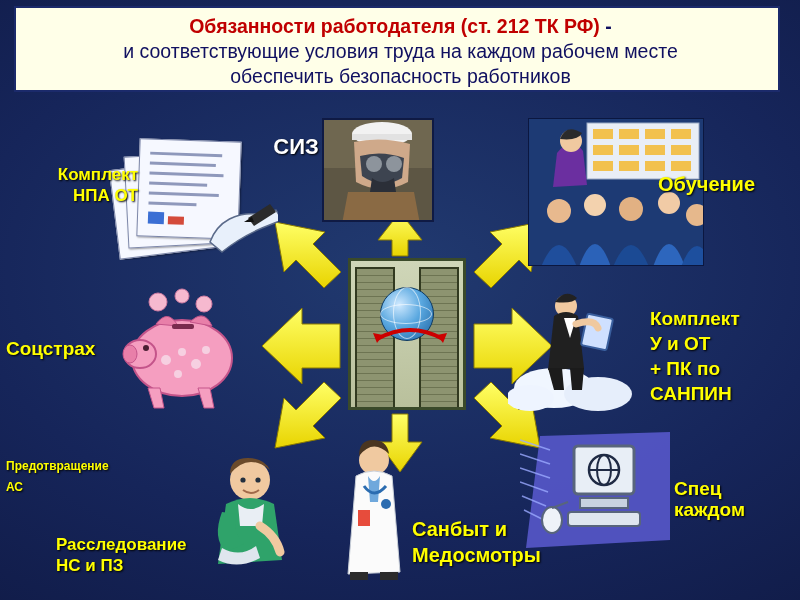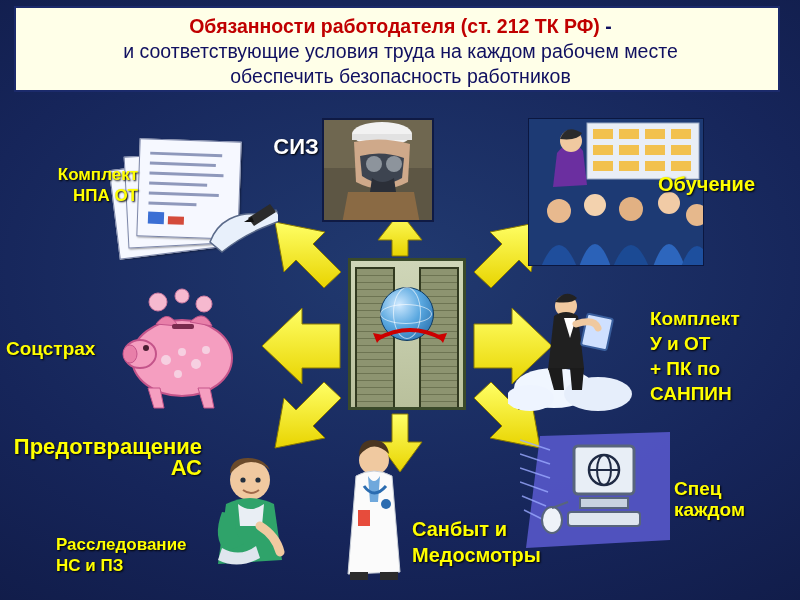--- a/index.html
+++ b/index.html
@@ -401,21 +401,21 @@
 
   <div class="label" style="left:6px; top:338px; width:124px; text-align:left; font-size:19px;">Соцстрах</div>
 
   <div class="label" style="left:658px; top:174px; width:136px; text-align:left; font-size:20px;">Обучение</div>
 
   <div class="label" style="left:650px; top:306px; width:146px; text-align:left; font-size:19px; line-height:25px;">Комплект
 У и ОТ
 + ПК по
 САНПИН</div>
 
-  <div class="label" style="left:6px; top:436px; width:196px; text-align:right; font-size:22px;">Предотвращение
+  <div class="label" style="left:6px; top:456px; width:196px; text-align:left; font-size:12px;">Предотвращение
 АС</div>
 
   <div class="label" style="left:18px; top:534px; width:180px; text-align:left; font-size:17px;margin-left:38px;">Расследование
 НС и ПЗ</div>
 
   <div class="label" style="left:412px; top:516px; width:200px; text-align:left; font-size:20px; line-height:26px;">Санбыт и
 Медосмотры</div>
 
   <div class="label" style="left:674px; top:478px; width:116px; text-align:left; font-size:19px;">Спец
 каждом</div>

